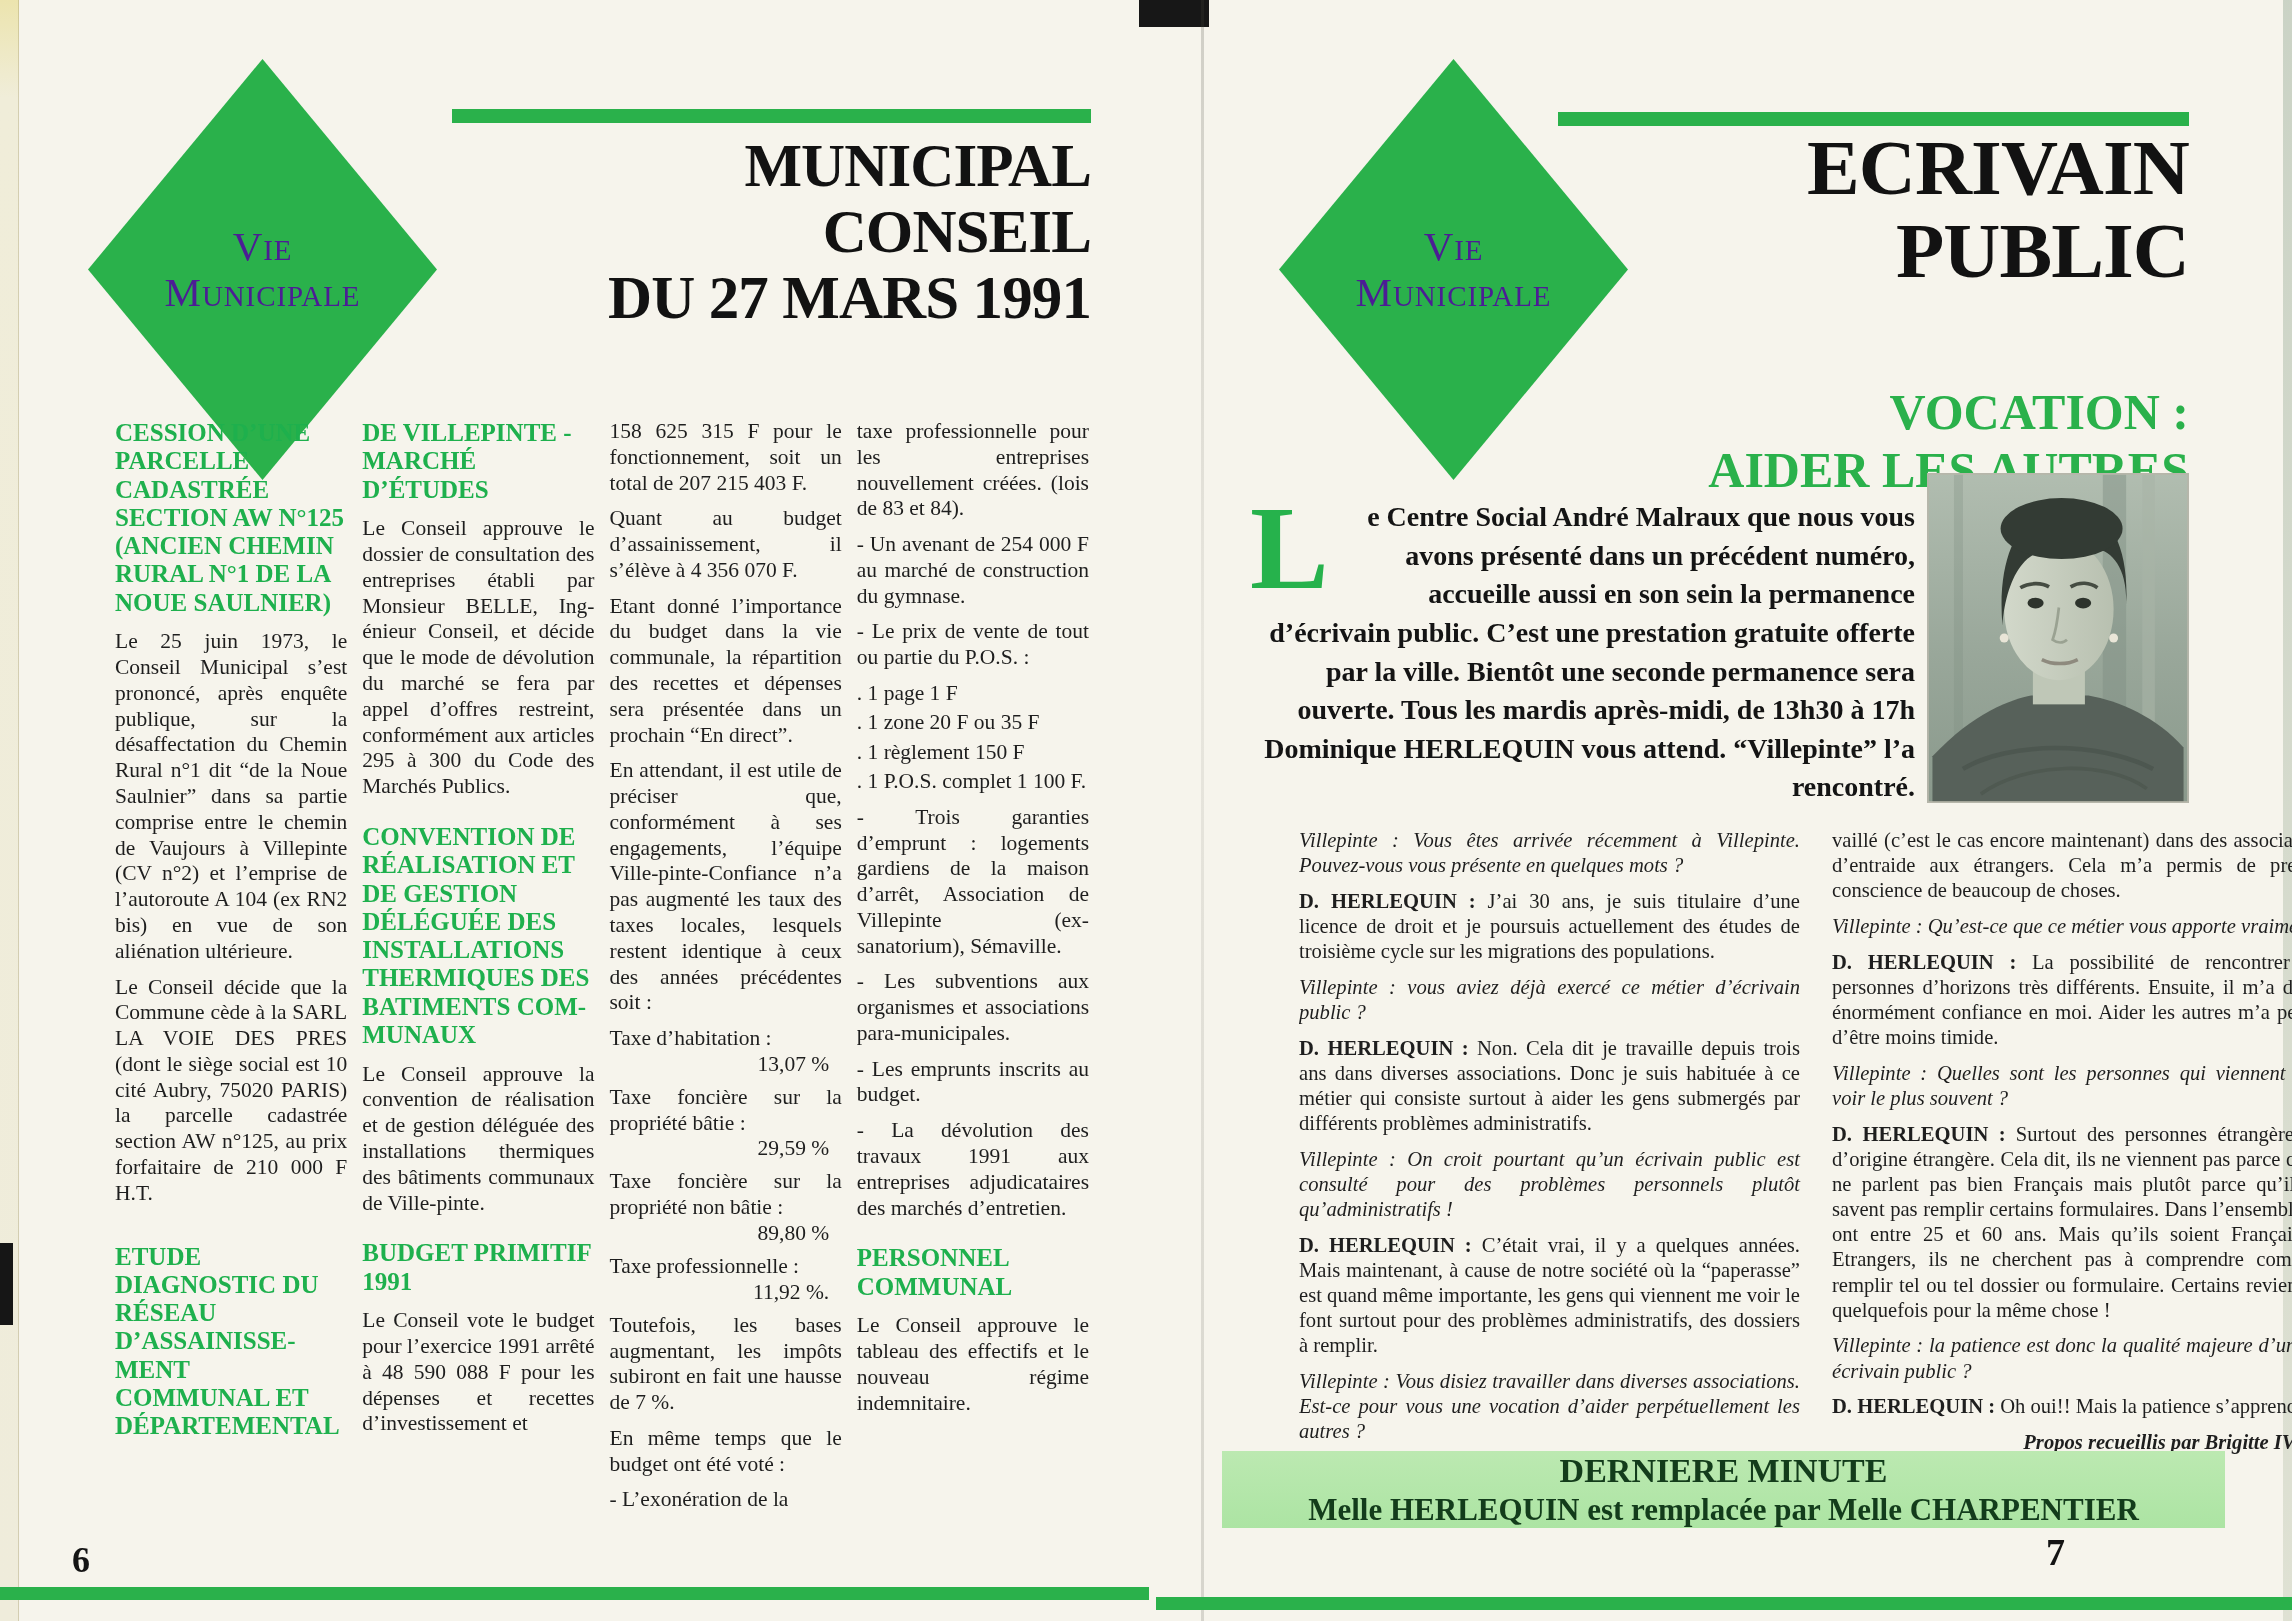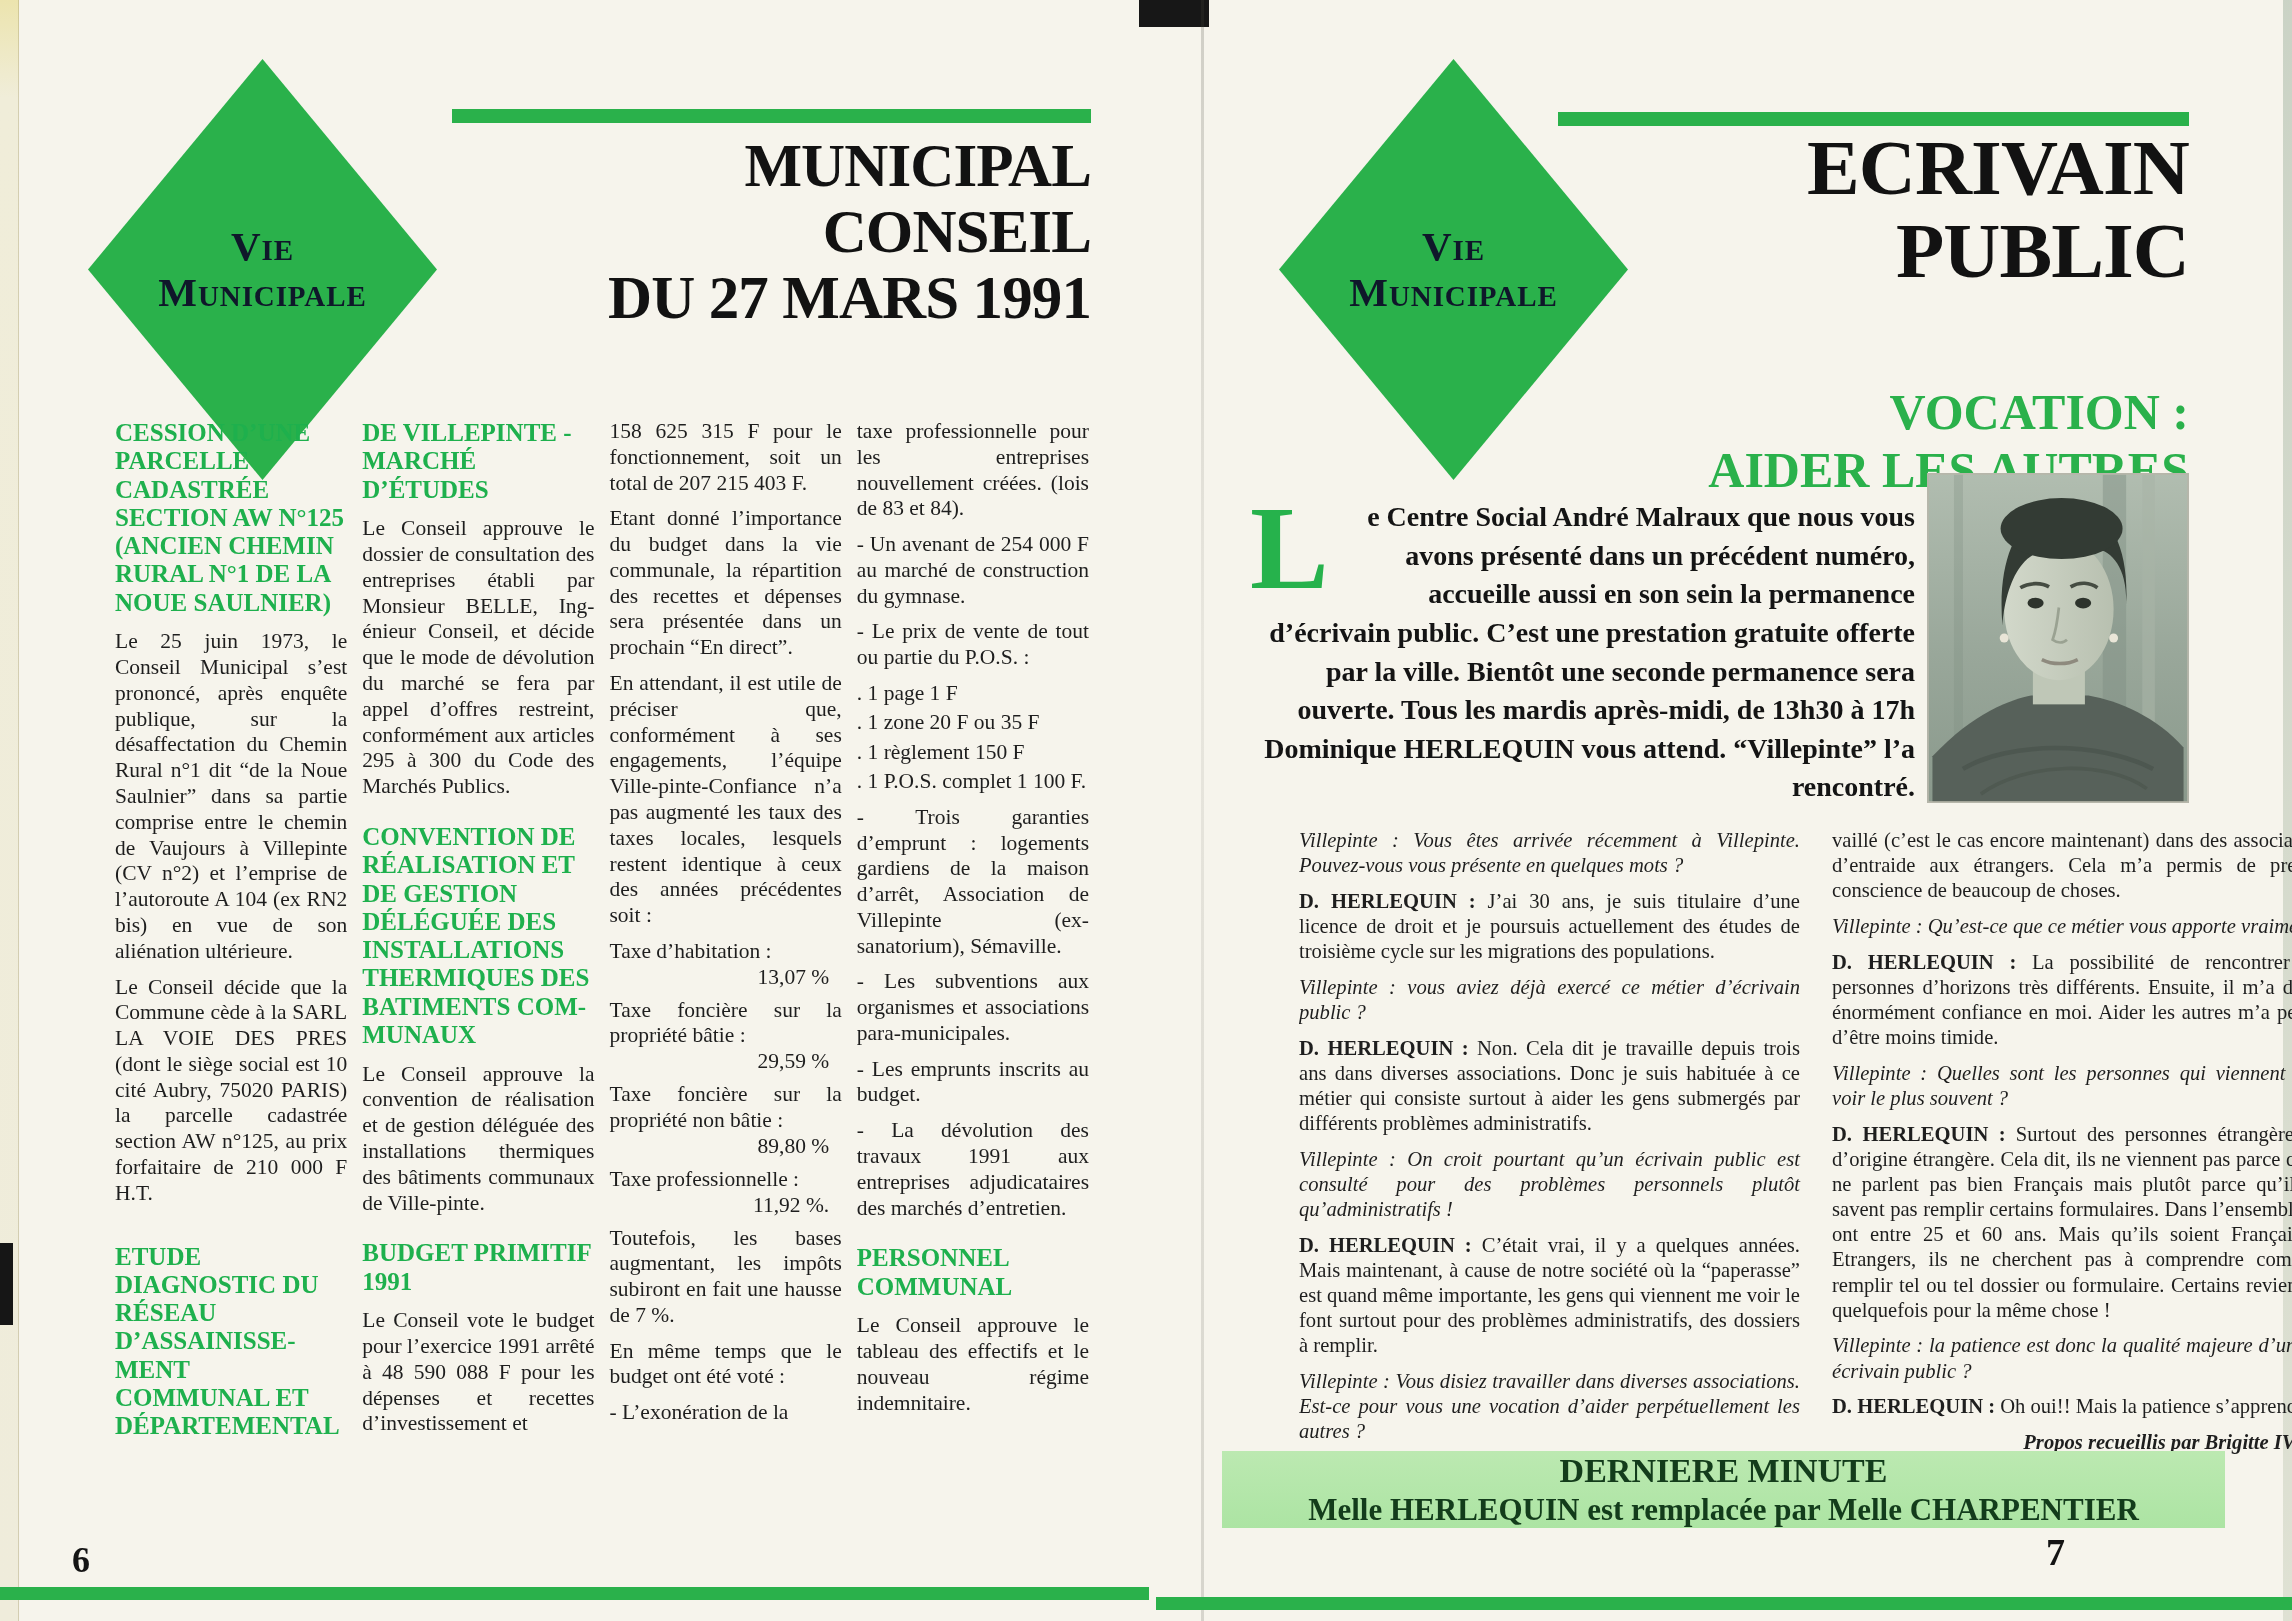--- a/index.html
+++ b/index.html
@@ -16,21 +16,21 @@
   .edge-left-mark{position:absolute;left:0;top:1243px;width:12.5px;height:82px;background:#161616;}
   .gutter-top-mark{position:absolute;left:1139px;top:0;width:70px;height:27px;background:#171717;}
   .gutter-line{position:absolute;left:1201px;top:0;width:2.7px;height:1621px;
     background:linear-gradient(180deg,rgba(70,70,60,.22),rgba(70,70,60,.08) 40%,rgba(70,70,60,.18));}
   .edge-right{position:absolute;left:2283px;top:0;width:9.9px;height:1621px;
     background:linear-gradient(180deg,rgba(150,170,150,.45),rgba(180,190,165,.35));}
   
   .diamond{position:absolute;width:349px;height:421px;background:#2ab14b;
     clip-path:polygon(50% 0,100% 50%,50% 100%,0 50%);
     display:flex;align-items:center;justify-content:center;}
-  .diamond .badge{font-variant:small-caps;font-weight:bold;color:#0f172a;
+  .diamond .badge{font-variant:small-caps;font-weight:normal;color:#4c1d95;
     font-size:41px;line-height:1.12;text-align:center;letter-spacing:0.9px;}
   .greenbar{position:absolute;height:14.3px;background:#2ab14b;}
   .rule{position:absolute;height:13.4px;background:#2ab14b;}
   .pagenum{position:absolute;font-weight:bold;font-size:36px;color:#141414;}
   
   .title-left{position:absolute;left:376px;top:133px;width:715px;text-align:right;
     font-weight:bold;font-size:61px;line-height:1.08;color:#121212;letter-spacing:-0.9px;}
   .cols-left{position:absolute;left:115px;top:419px;width:974px;height:1166px;
     display:flex;gap:15px;overflow:hidden;}
   .col{flex:1;min-width:0;}
@@ -98,20 +98,21 @@
     <div class="col">
       <div class="gh">DE VILLEPINTE - MARCHÉ D’ÉTUDES</div>
       <p>Le Conseil approuve le dossier de consultation des entreprises établi par Monsieur BELLE, Ing-énieur Conseil, et décide que le mode de dévolution du marché se fera par appel d’offres restreint, conformément aux articles 295 à 300 du Code des Marchés Publics.</p>
       <div class="gh mt">CONVENTION DE RÉALISATION ET DE GESTION DÉLÉGUÉE DES INSTALLATIONS THERMIQUES DES BATIMENTS COM- MUNAUX</div>
       <p>Le Conseil approuve la convention de réalisation et de gestion déléguée des installations thermiques des bâtiments communaux de Ville-pinte.</p>
       <div class="gh mt">BUDGET PRIMITIF 1991</div>
       <p>Le Conseil vote le budget pour l’exercice 1991 arrêté à 48 590 088 F pour les dépenses et recettes d’investissement et</p>
     </div>
     <div class="col">
       <p>158 625 315 F pour le fonctionnement, soit un total de 207 215 403 F.</p>
+      <p>Quant au budget d’assainissement, il s’élève à 4 356 070 F.</p>
       <p>Etant donné l’importance du budget dans la vie communale, la répartition des recettes et dépenses sera présentée dans un prochain “En direct”.</p>
       <p>En attendant, il est utile de préciser que, conformément à ses engagements, l’équipe Ville-pinte-Confiance n’a pas augmenté les taux des taxes locales, lesquels restent identique à ceux des années précédentes soit :</p>
       <div class="tax-label">Taxe d’habitation :</div>
       <div class="tax-value">13,07 %</div>
       <div class="tax-label">Taxe foncière sur la propriété bâtie :</div>
       <div class="tax-value">29,59 %</div>
       <div class="tax-label">Taxe foncière sur la propriété non bâtie :</div>
       <div class="tax-value">89,80 %</div>
       <div class="tax-label">Taxe professionnelle :</div>
       <div class="tax-value">11,92 %.</div>

